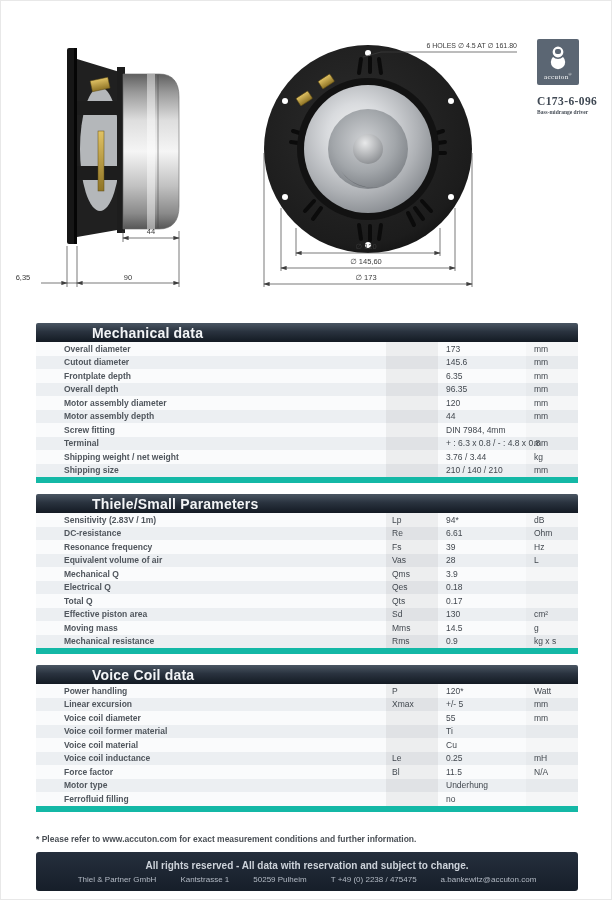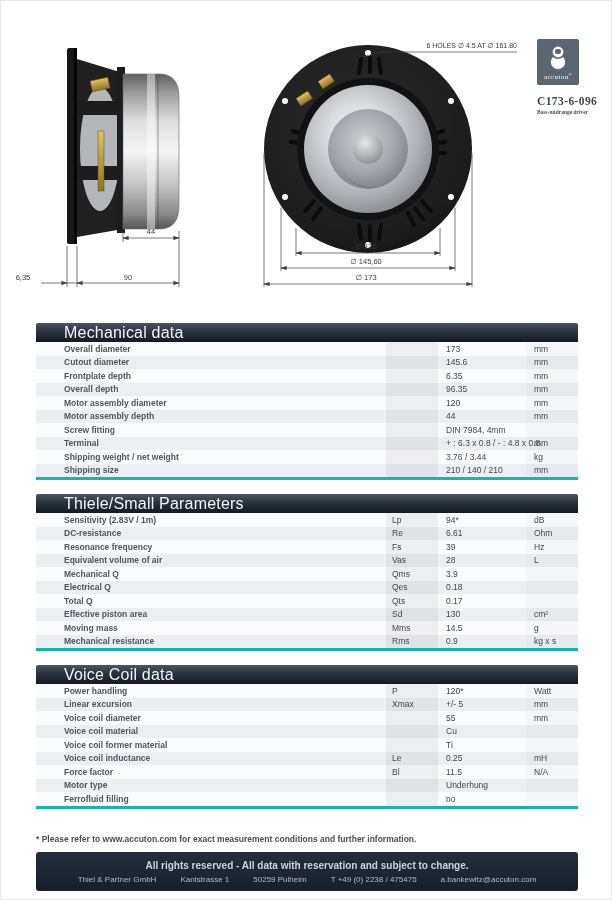--- a/index.html
+++ b/index.html
@@ -19,25 +19,25 @@
   .logo-text sup{font-size:4px;}
   .product-code{margin-top:10px;font-size:11.5px;font-weight:bold;color:#3f4853;letter-spacing:.4px;white-space:nowrap;}
   .product-sub{margin-top:2px;font-size:5.5px;font-weight:bold;color:#4a515a;white-space:nowrap;}
   
   .tbl{position:absolute;left:35px;width:542px;}
   .tbl-head{
     height:19px;border-radius:2px 2px 0 0;
     background:linear-gradient(180deg,#4a5663 0%,#2a333f 45%,#131a23 100%);
     display:flex;align-items:center;padding-left:28px;box-sizing:border-box;
   }
-  .tbl-title{color:#f2f4f6;font-size:16px;font-weight:normal;letter-spacing:.2px;}
+  .tbl-title{color:#f2f4f6;font-size:14px;font-weight:bold;letter-spacing:.2px;margin-left:28px;}
   .row{display:flex;height:13.5px;align-items:center;font-size:8.5px;color:#42484f;}
   .row:nth-child(odd){background:#fafbfc;}
   .row:nth-child(even){background:#eceff2;}
-  .tbl-body{border-bottom:3px solid #14b8a6;}
+  .tbl-body{border-bottom:6px solid #14b8a6;}
   .cell{white-space:nowrap;box-sizing:border-box;height:100%;display:flex;align-items:center;}
   .cell-label{flex:1;padding-left:28px;font-weight:bold;color:#50565d;}
   .cell-sym{width:52px;background:rgba(0,0,0,0.05);padding-left:6px;}
   .cell-val{width:88px;padding-left:8px;overflow:visible;}
   .cell-unit{width:52px;padding-left:8px;background:rgba(0,0,0,0.02);}
   
   .footnote{position:absolute;left:35px;top:833px;font-size:8.5px;font-weight:bold;color:#4a4f55;}
   .footer{
     position:absolute;left:35px;top:851px;width:542px;height:39px;border-radius:3px;
     background:linear-gradient(180deg,#252f3d 0%,#161e29 100%);
@@ -356,29 +356,29 @@
           <div class="cell cell-val">+/- 5</div>
           <div class="cell cell-unit">mm</div>
         </div>
         <div class="row">
           <div class="cell cell-label">Voice coil diameter</div>
           <div class="cell cell-sym"></div>
           <div class="cell cell-val">55</div>
           <div class="cell cell-unit">mm</div>
         </div>
         <div class="row">
+          <div class="cell cell-label">Voice coil former material</div>
+          <div class="cell cell-sym"></div>
+          <div class="cell cell-val">Ti</div>
+          <div class="cell cell-unit"></div>
+        </div>
+        <div class="row">
           <div class="cell cell-label">Voice coil material</div>
           <div class="cell cell-sym"></div>
           <div class="cell cell-val">Cu</div>
-          <div class="cell cell-unit"></div>
-        </div>
-        <div class="row">
-          <div class="cell cell-label">Voice coil former material</div>
-          <div class="cell cell-sym"></div>
-          <div class="cell cell-val">Ti</div>
           <div class="cell cell-unit"></div>
         </div>
         <div class="row">
           <div class="cell cell-label">Voice coil inductance</div>
           <div class="cell cell-sym">Le</div>
           <div class="cell cell-val">0.25</div>
           <div class="cell cell-unit">mH</div>
         </div>
         <div class="row">
           <div class="cell cell-label">Force factor</div>

